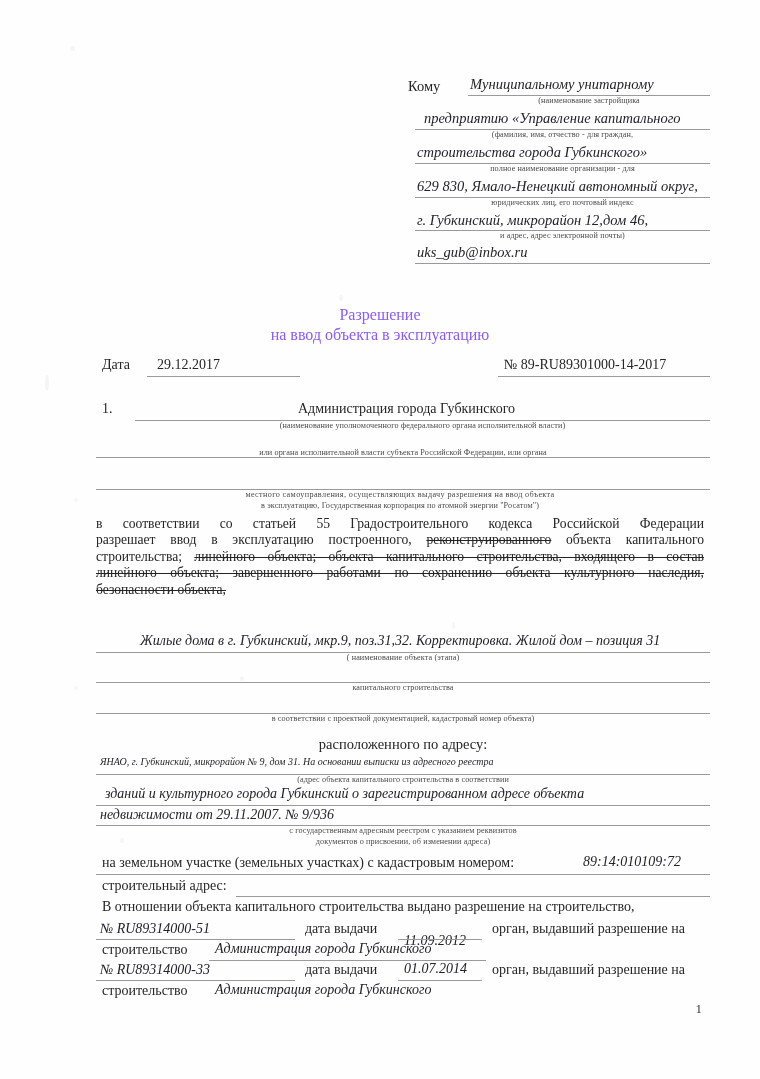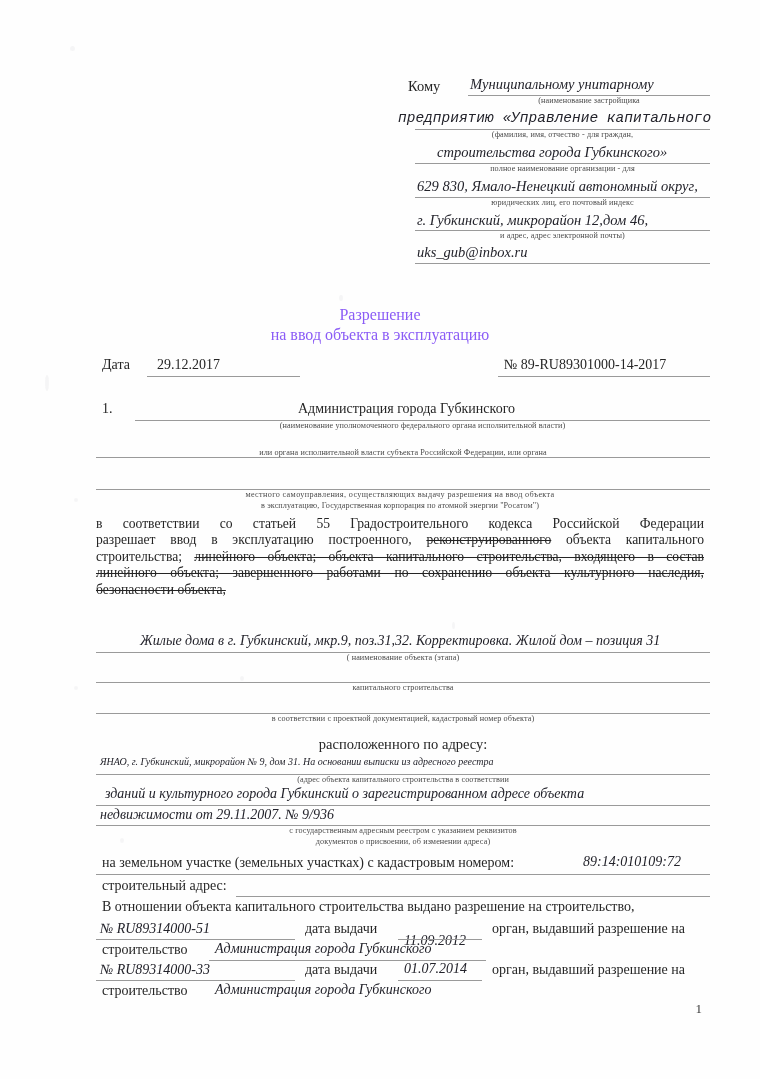--- a/index.html
+++ b/index.html
@@ -111,25 +111,25 @@
   <div class="smudge" style="left:120px;top:838px;width:4px;height:5px;"></div>
 
   <div id="header-block">
 
     <div class="plain label-komu">Кому</div>
 
     <div class="hand" style="left:470px;top:76px;">Муниципальному унитарному</div>
     <div class="rule" style="left:468px;top:95px;width:242px;"></div>
     <div class="caption" style="left:468px;top:96px;width:242px;">(наименование застройщика</div>
 
-    <div class="hand" style="left:398px;top:110px;font-family:Liberation Mono, monospace;">предприятию «Управление капитального</div>
+    <div class="hand" style="left:424px;top:110px;">предприятию «Управление капитального</div>
     <div class="rule" style="left:415px;top:129px;width:295px;"></div>
     <div class="caption" style="left:415px;top:130px;width:295px;">(фамилия, имя, отчество - для граждан,</div>
 
-    <div class="hand" style="left:437px;top:144px;">строительства города Губкинского»</div>
+    <div class="hand" style="left:417px;top:144px;">строительства города Губкинского»</div>
     <div class="rule" style="left:415px;top:163px;width:295px;"></div>
     <div class="caption" style="left:415px;top:164px;width:295px;">полное наименование организации - для</div>
 
     <div class="hand" style="left:417px;top:178px;">629 830, Ямало-Ненецкий автономный округ,</div>
     <div class="rule" style="left:415px;top:197px;width:295px;"></div>
     <div class="caption" style="left:415px;top:198px;width:295px;">юридических лиц, его почтовый индекс</div>
 
     <div class="hand" style="left:417px;top:212px;">г. Губкинский, микрорайон 12,дом 46,</div>
     <div class="rule" style="left:415px;top:230px;width:295px;"></div>
     <div class="caption" style="left:415px;top:231px;width:295px;">и адрес, адрес электронной почты)</div>

